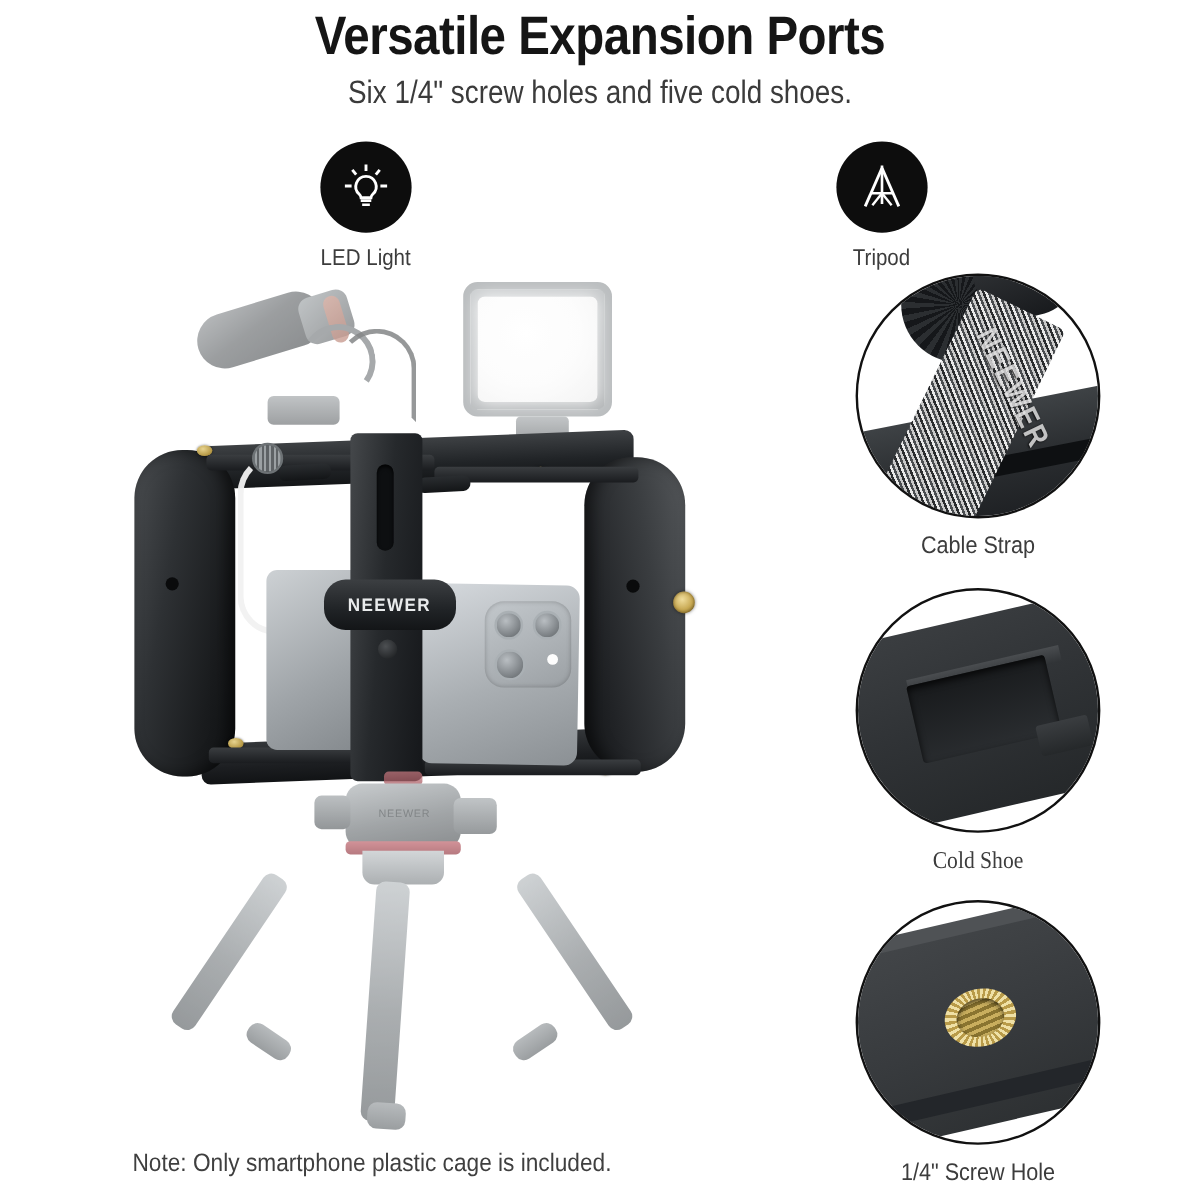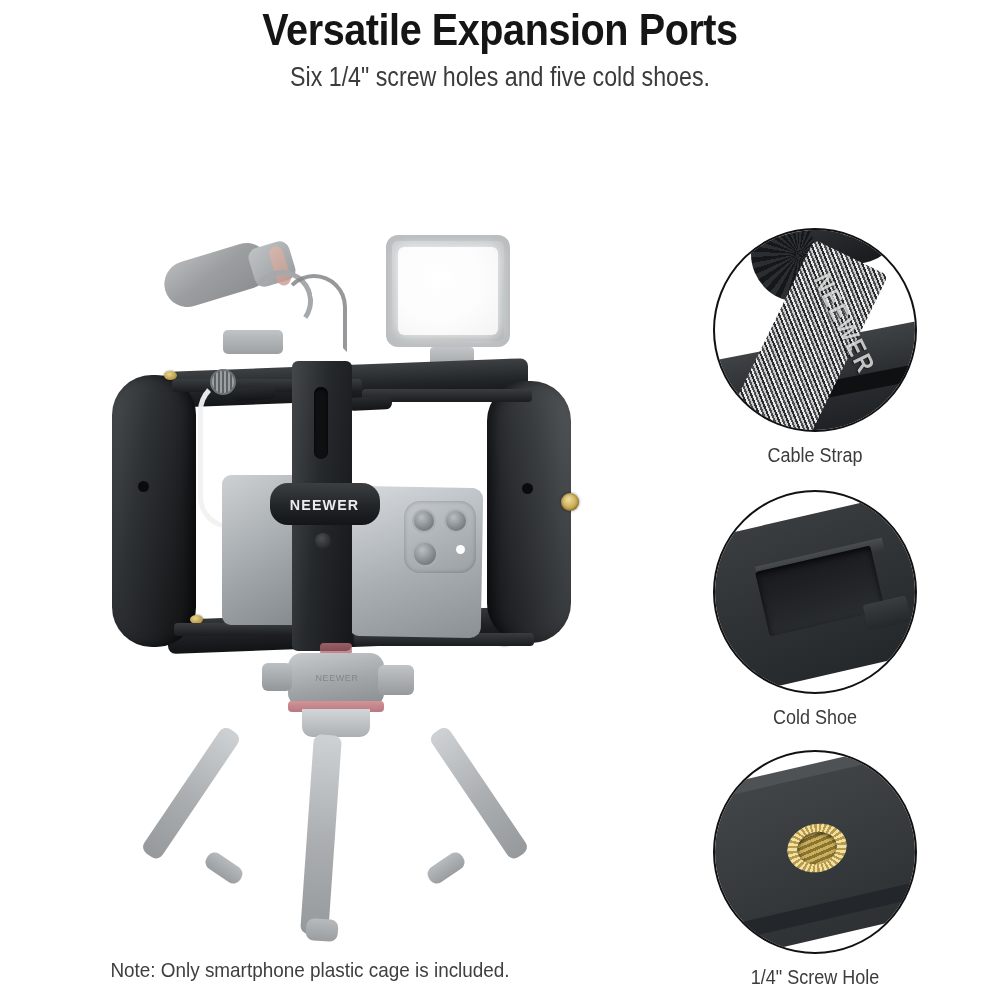--- a/index.html
+++ b/index.html
@@ -226,21 +226,21 @@
   .leg-r{left:216px;top:88px;width:22px;height:150px;transform:rotate(-34deg);transform-origin:top center;}
   .leg-c{left:104px;top:92px;width:28px;height:200px;transform:rotate(4deg);transform-origin:top center;}
   .foot{
     position:absolute;border-radius:8px;
     background:linear-gradient(180deg,#9ca1a4,#74797c);
   }
 
   
   .detail{position:absolute;width:330px;}
   .d1{left:650px;top:228px;}
-  .d2{left:650px;top:490px;}
+  .d2{left:650px;top:490px;font-family:Liberation Serif, serif;}
   .d3{left:650px;top:750px;}
   .circ{
     position:relative;width:200px;height:200px;margin:0 auto;
     border-radius:50%;border:2px solid #111;overflow:hidden;background:#fff;
   }
   .dcap{
     margin-top:12px;text-align:center;font-size:20px;color:#3c3c3c;
     transform:scaleX(.9);
   }
 
@@ -327,21 +327,49 @@
 <body>
 
 <div class="page">
 
   <div class="title">Versatile Expansion Ports</div>
   <div class="subtitle">Six 1/4" screw holes and five cold shoes.</div>
 
   <div class="badges">
 
 
-
+    <div class="badge">
+      <div class="disc">
+        <svg width="46" height="46" viewBox="0 0 46 46">
+          <path d="M23 14 a8.5 8.5 0 0 1 5.6 14.9 c-1 .9-1.4 1.7-1.5 2.9 h-8.2 c-.1-1.2-.5-2-1.5-2.9 A8.5 8.5 0 0 1 23 14 z" fill="none" stroke="#fff" stroke-width="2.4"></path>
+          <line x1="18.6" y1="34.2" x2="27.4" y2="34.2" stroke="#fff" stroke-width="2.4"></line>
+          <line x1="19.8" y1="37.6" x2="26.2" y2="37.6" stroke="#fff" stroke-width="2.2"></line>
+          <line x1="23" y1="4" x2="23" y2="9.4" stroke="#fff" stroke-width="2.4"></line>
+          <line x1="11.6" y1="8.6" x2="14.8" y2="12.6" stroke="#fff" stroke-width="2.4"></line>
+          <line x1="34.4" y1="8.6" x2="31.2" y2="12.6" stroke="#fff" stroke-width="2.4"></line>
+          <line x1="5.4" y1="22" x2="11" y2="22" stroke="#fff" stroke-width="2.4"></line>
+          <line x1="35" y1="22" x2="40.6" y2="22" stroke="#fff" stroke-width="2.4"></line>
+        </svg>
+      </div>
+      <div class="cap">LED Light</div>
+    </div>
+
+    <div class="badge">
+      <div class="disc">
+        <svg width="44" height="44" viewBox="0 0 44 44">
+          <line x1="22" y1="4" x2="22" y2="36" stroke="#fff" stroke-width="2.2"></line>
+          <line x1="22" y1="6" x2="8" y2="38" stroke="#fff" stroke-width="2.4"></line>
+          <line x1="22" y1="6" x2="36" y2="38" stroke="#fff" stroke-width="2.4"></line>
+          <line x1="12.5" y1="27" x2="31.5" y2="27" stroke="#fff" stroke-width="2.2"></line>
+          <line x1="22" y1="27" x2="14" y2="37" stroke="#fff" stroke-width="2"></line>
+          <line x1="22" y1="27" x2="30" y2="37" stroke="#fff" stroke-width="2"></line>
+        </svg>
+      </div>
+      <div class="cap">Tripod</div>
+    </div>
 
   </div>
 
   <div class="hero">
 
     <div class="mic-wrap">
       <div class="mic-body"></div>
       <div class="mic-cap"></div>
       <div class="mic-red"></div>
       <div class="mic-mount"></div>

